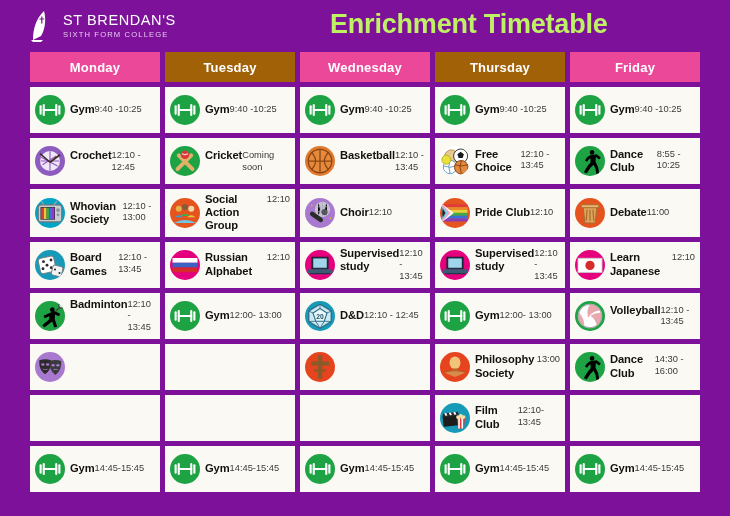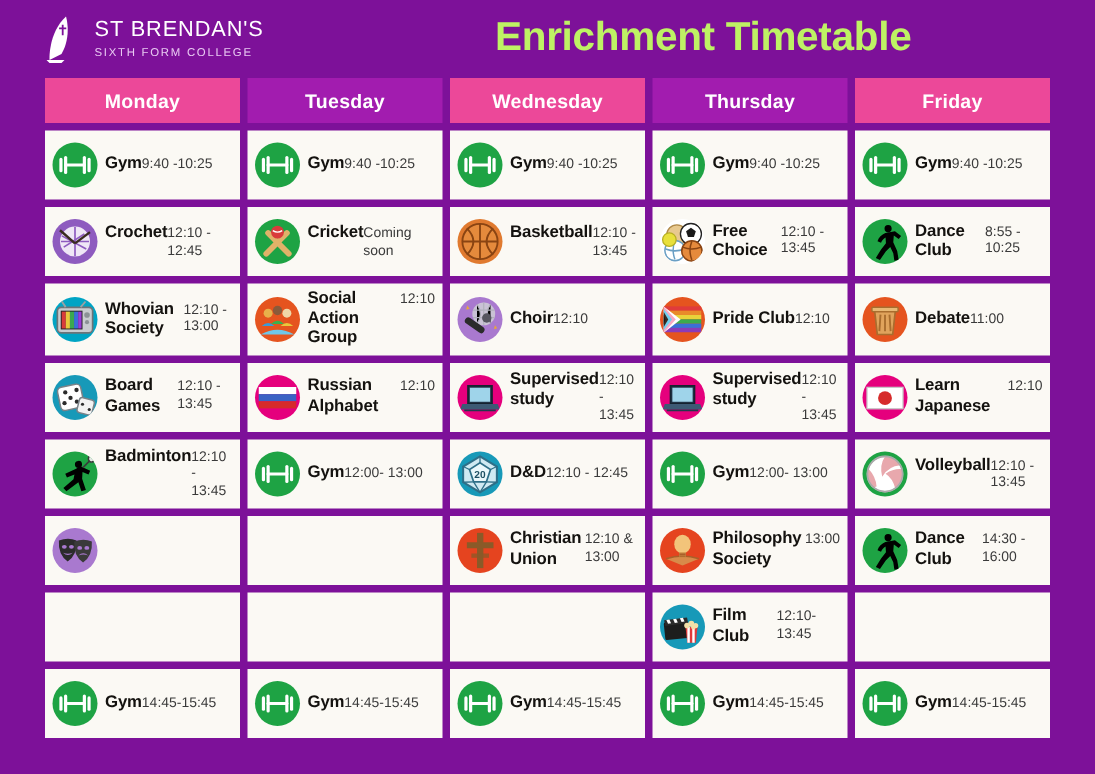--- a/index.html
+++ b/index.html
@@ -68,21 +68,21 @@
     height: 30px;
     display: flex;
     align-items: center;
     justify-content: center;
     color: #ffffff;
     font-size: 13px;
     font-weight: bold;
     letter-spacing: 0.2px;
   }
   .dayhead.pink { background: #ec4899; }
-  .dayhead.teal { background: #a21caf; }
+  .dayhead.teal { background: #a16207; }
 
   .cell {
     background: #fbf9f4;
     min-height: 46px;
     display: flex;
     align-items: center;
     padding: 4px 5px;
     gap: 5px;
     overflow: hidden;
   }
@@ -600,24 +600,20 @@
       </div>
       <div class="cell r-six empty"></div>
       <div class="cell r-six">
         <span class="icon" style="background: rgb(229, 68, 31);">
           <svg viewBox="0 0 24 24" width="30" height="30">
             <rect x="10.4" y="2.6" width="3.4" height="18.8" fill="#8a5a28"></rect>
             <rect x="5" y="7.6" width="14.2" height="3.2" fill="#8a5a28"></rect>
             <rect x="7.4" y="13.6" width="9.4" height="2.3" fill="#8a5a28" opacity="0.75"></rect>
           </svg>
         </span>
-        <span class="txt">
-          <span class="title">Christian Union</span>
-          <span class="time">12:10 &amp; 13:00</span>
-        </span>
       </div>
       <div class="cell r-six">
         <span class="icon" style="background: rgb(229, 68, 31);">
           <svg viewBox="0 0 24 24" width="30" height="30">
             <path d="M3.2 16.4 q8.8 -3 17.6 0 l-8.8 3.6 z" fill="#d88b4a"></path>
             <path d="M3.2 16.4 q8.8 -3 17.6 0" fill="none" stroke="#a9602a" stroke-width="0.8"></path>
             <ellipse cx="12" cy="8.6" rx="4.4" ry="5" fill="#f2c47a"></ellipse>
             <rect x="10.2" y="13" width="3.6" height="2.8" fill="#c98a44"></rect>
             <g stroke="#a9602a" stroke-width="0.7">
               <line x1="10.4" y1="14" x2="13.6" y2="14"></line>

